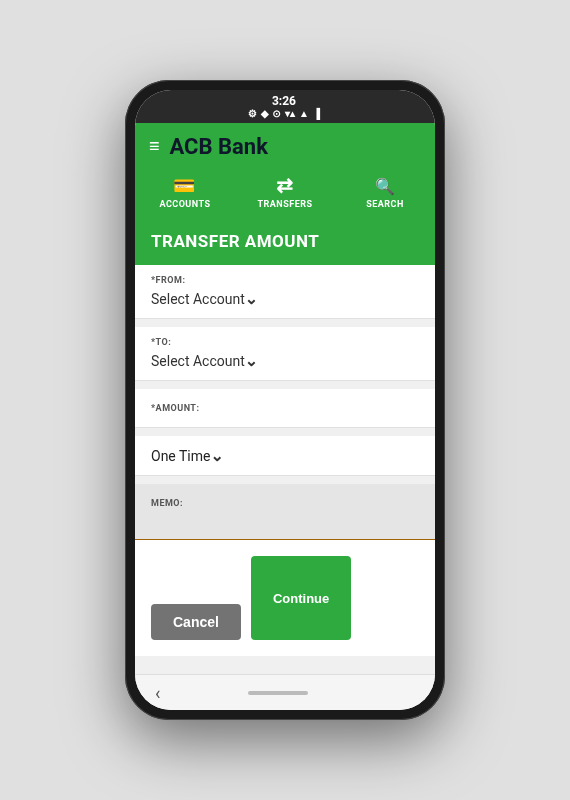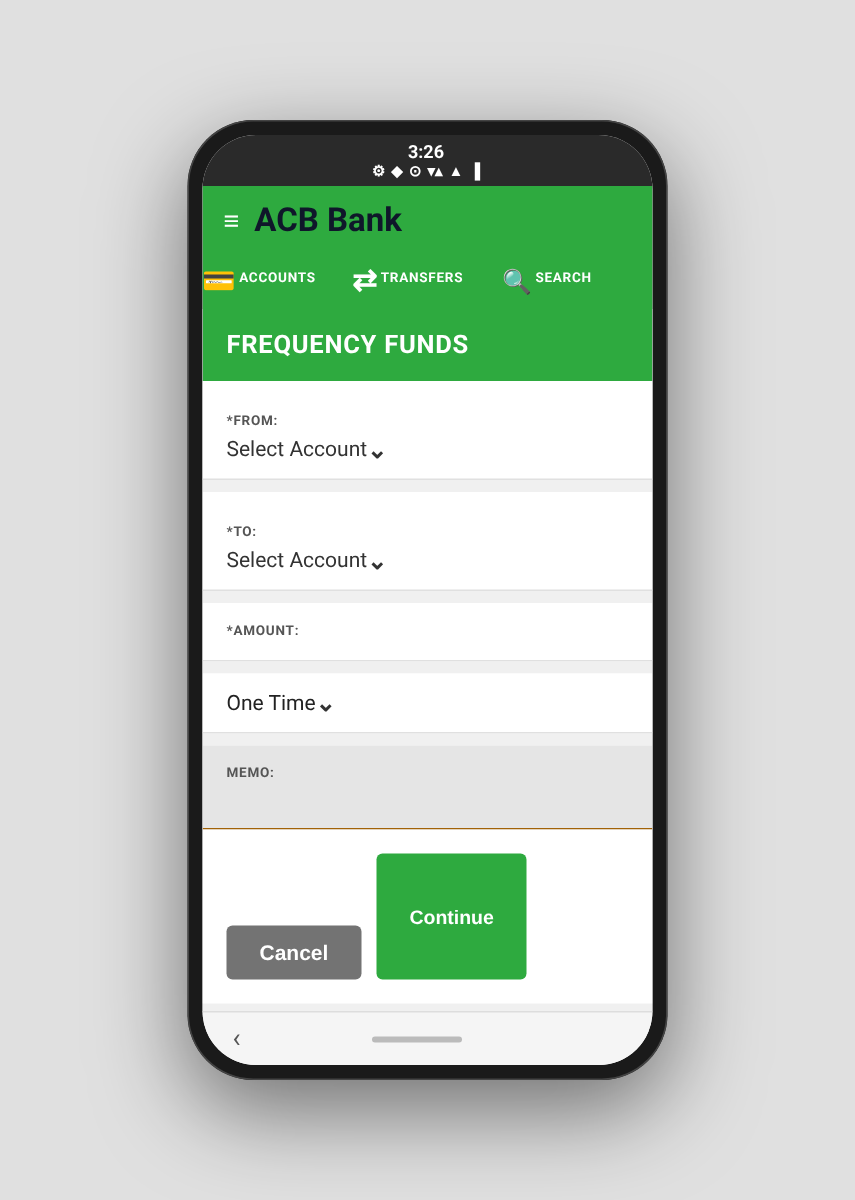--- a/index.html
+++ b/index.html
@@ -81,20 +81,21 @@
     
     .nav-bar {
       background: #2eaa3f;
       display: flex;
       justify-content: space-around;
       padding: 4px 0 8px 0;
     }
 
     .nav-item {
       display: flex;
+      flex-direction: column;
       align-items: center;
       color: #fff;
       cursor: pointer;
       gap: 2px;
       flex: 1;
     }
 
     .nav-icon {
       font-size: 20px;
     }
@@ -142,21 +143,20 @@
       border-bottom: none;
     }
 
     .field-label {
       font-size: 9px;
       font-weight: 700;
       color: #555;
       letter-spacing: 0.5px;
       margin-bottom: 4px;
       display: block;
-      margin-top: 12px;
     }
 
     .field-value {
       font-size: 14px;
       color: #222;
       display: flex;
       align-items: center;
       justify-content: flex-start;
     }
 
@@ -299,21 +299,21 @@
       </div>
       <div class="nav-item">
         <span class="nav-icon icon-search"></span>
         <span class="nav-label">SEARCH</span>
       </div>
     </div>
 
     <div class="content">
 
       <div class="page-title-bar">
-        <span class="page-title-text">FREQUENCY FUNDS</span>
+        <span class="page-title-text">TRANSFER AMOUNT</span>
       </div>
 
       <div class="form-container">
 
         <div class="form-field">
           <span class="field-label">*FROM:</span>
           <div class="field-value placeholder">
             <span>Select Account</span>
             <span class="chevron-down">⌄</span>
           </div>

